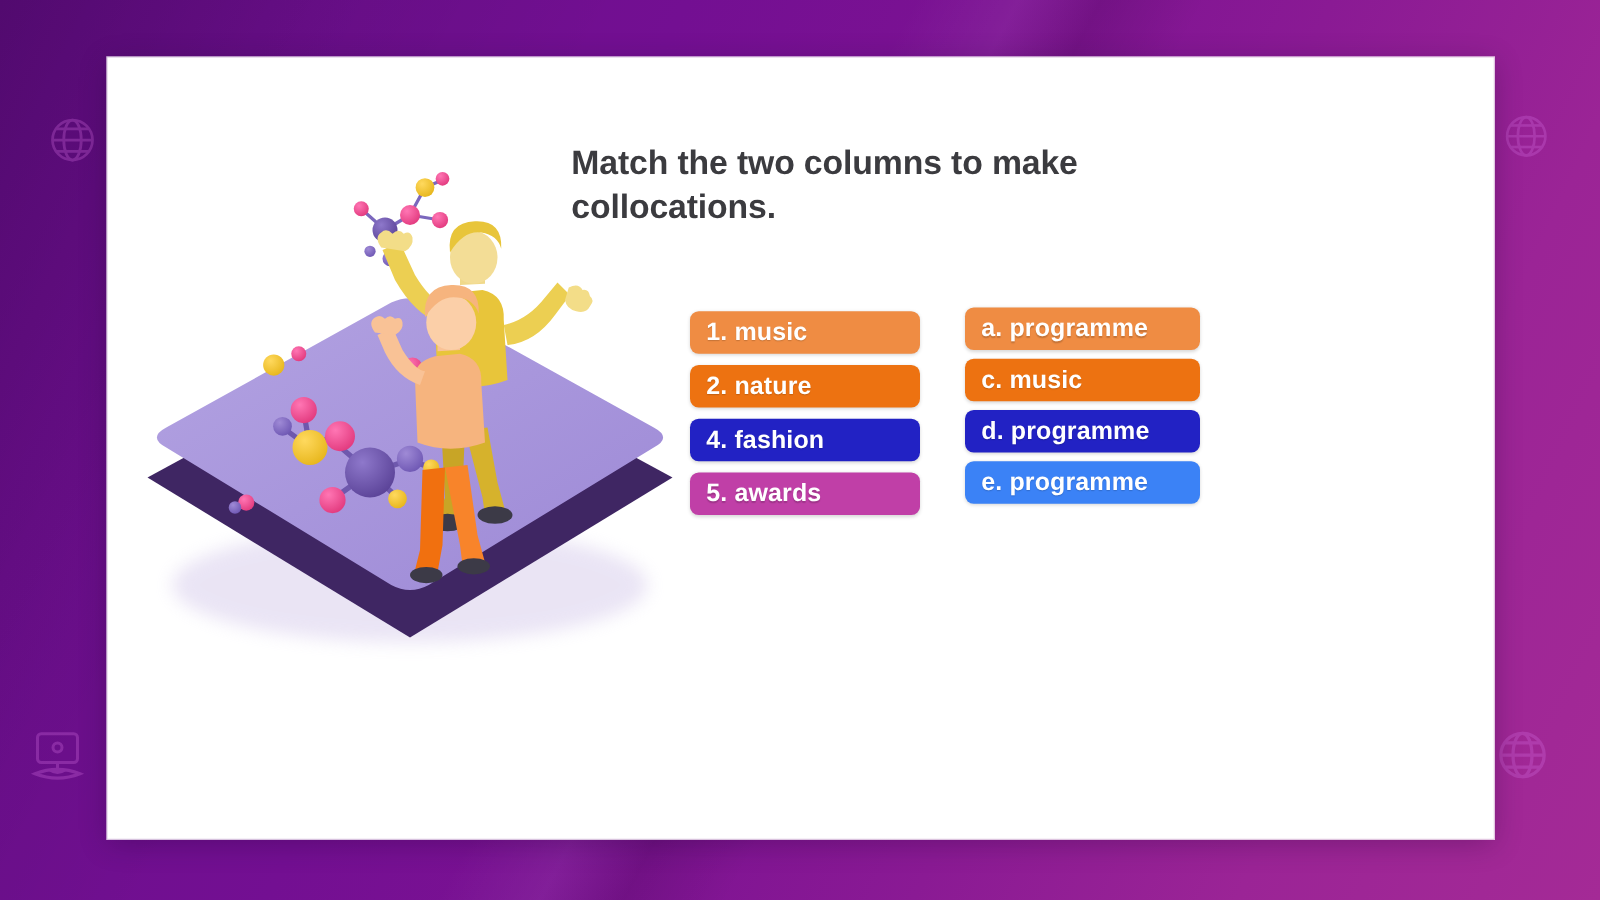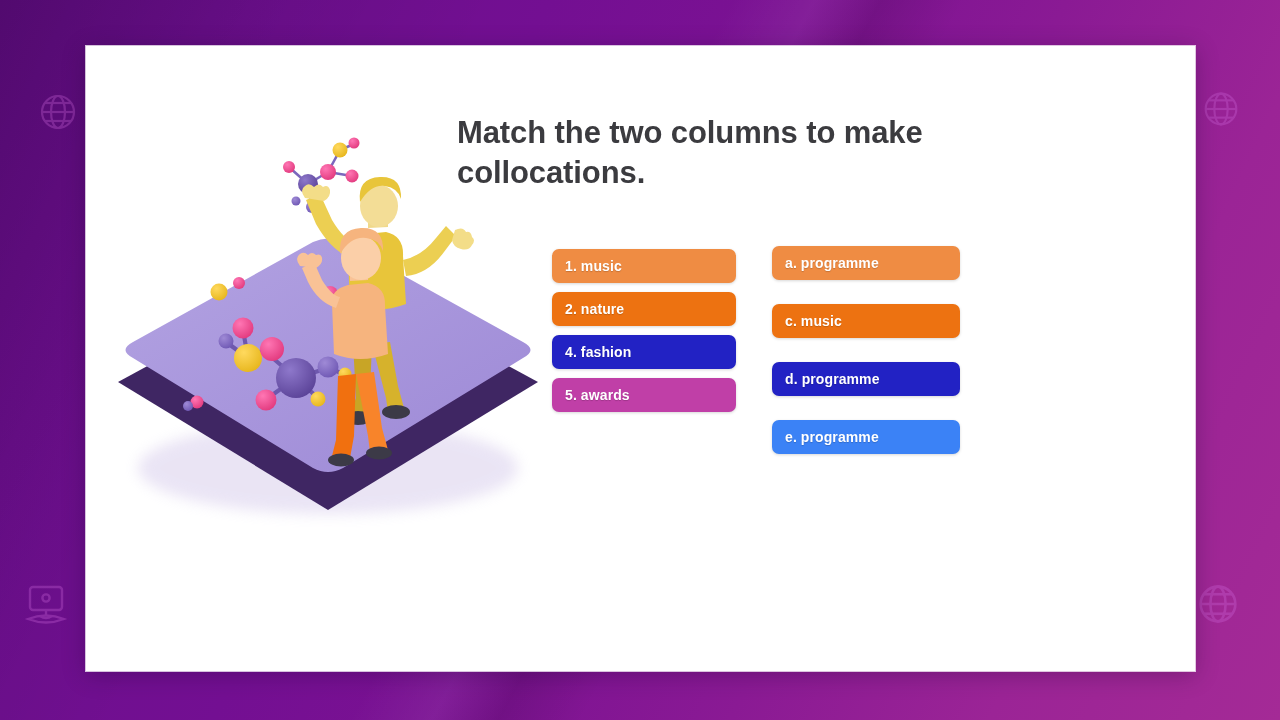--- a/index.html
+++ b/index.html
@@ -64,21 +64,21 @@
     box-shadow: 0 0 0 1px rgba(255,255,255,0.75),
                 0 4px 22px rgba(30,0,45,0.30);
   }
 
   
   #title {
     position: absolute;
     left: 371px;
     top: 67px;
     width: 560px;
-    font-size: 31px;
+    font-size: 27px;
     font-weight: bold;
     line-height: 1.28;
     color: #3b3b3f;
     letter-spacing: -0.1px;
   }
 
   
   #illustration {
     position: absolute;
     left: 14px;
@@ -88,30 +88,30 @@
   }
   #illustration svg { display: block; width: 100%; height: 100%; }
 
   
   .column {
     position: absolute;
     display: flex;
     flex-direction: column;
   }
   #col-left  { left: 466px; top: 203px; width: 184px; gap: 9px; }
-  #col-right { left: 686px; top: 200px; width: 188px; gap: 24px; }
+  #col-right { left: 686px; top: 200px; width: 188px; gap: 7px; }
 
   .chip {
     height: 34px;
     border-radius: 7px;
     display: flex;
     align-items: center;
     padding: 0 13px;
     color: #ffffff;
-    font-size: 14px;
+    font-size: 20px;
     font-weight: bold;
     white-space: nowrap;
     letter-spacing: 0.1px;
     text-shadow: 0 1px 1px rgba(0,0,0,0.18);
     box-shadow: 0 1px 3px rgba(0,0,0,0.16);
     cursor: pointer;
     user-select: none;
   }
 </style>
 </head>

